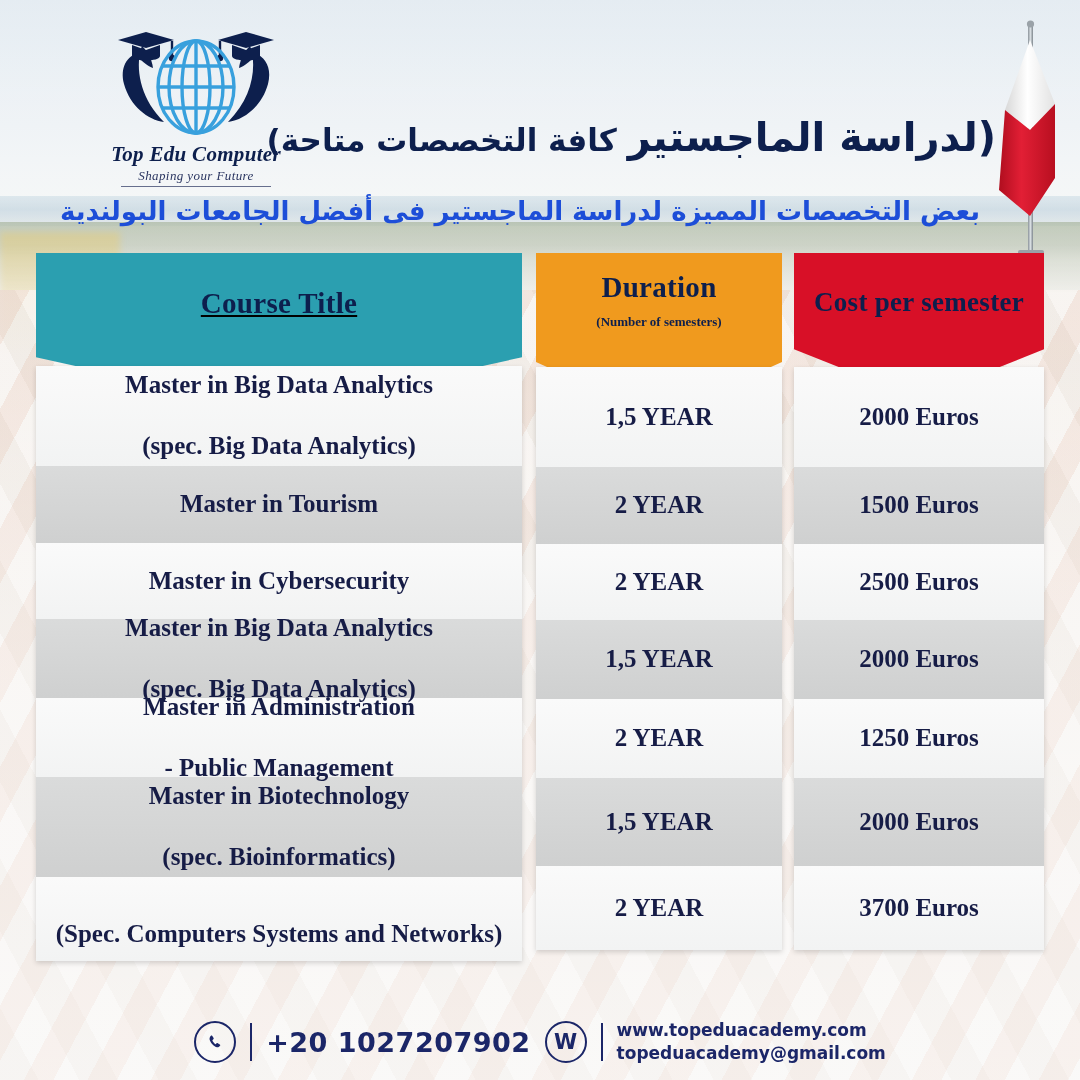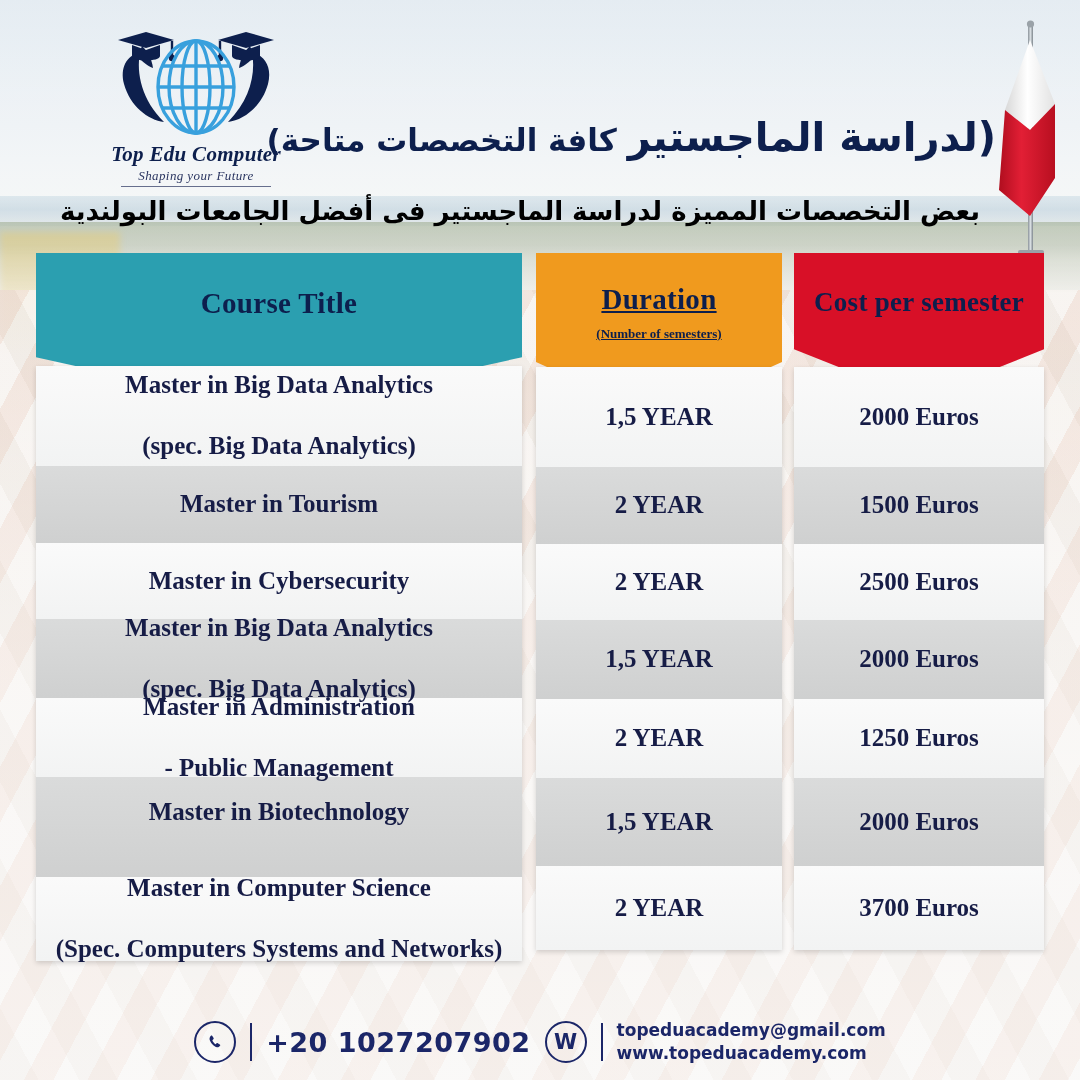--- a/index.html
+++ b/index.html
@@ -88,40 +88,40 @@
     font-family:"DejaVu Sans", sans-serif;
     font-weight:bold;color:#0d1f4d;
     font-size:31px;line-height:1.25;
     white-space:nowrap;
   }
   .headline .big{font-size:40px;}
   .subheadline{
     position:absolute;right:100px;top:196px;width:900px;
     text-align:right;direction:rtl;
     font-family:"DejaVu Sans", sans-serif;
-    font-weight:bold;color:#000000;
+    font-weight:bold;color:#1d4ed8;
     font-size:26px;line-height:1.2;white-space:nowrap;
   }
 
   
   #table{position:absolute;left:36px;top:253px;width:1008px;height:735px;}
   .col{position:absolute;top:0;}
-  .col-title{left:0;width:486px;}
+  .col-title{left:0;width:486px;text-decoration:underline;}
   .col-dur {left:500px;width:246px;}
   .col-cost{left:758px;width:250px;}
 
   .hdr{
     position:relative;
     color:#0d1f4d;font-weight:bold;text-align:center;
     box-sizing:border-box;
     clip-path:polygon(0 0,100% 0,100% 66%,50% 100%,0 66%);
     filter:drop-shadow(0 2px 3px rgba(0,0,0,.22));
   }
   .hdr-title{height:158px;background:#2b9fb0;padding-top:36px;}
-  .hdr-dur  {height:165px;background:#f09a1e;padding-top:32px;text-decoration:underline;}
+  .hdr-dur  {height:165px;background:#f09a1e;padding-top:20px;}
   .hdr-cost {height:146px;background:#d81027;padding-top:36px;}
 
   .hdr-main{font-size:29px;letter-spacing:.3px;line-height:1;}
   .hdr-cost .hdr-main{font-size:27px;}
   .hdr-sub {font-size:13px;margin-top:13px;line-height:1;}
 
   .rows{
     position:absolute;left:0;width:100%;
     box-shadow:0 2px 5px rgba(0,0,0,.16);
   }
@@ -259,24 +259,24 @@
         <div class="cell odd  c-title" style="height:76px">
           <span>Master in Cybersecurity</span>
         </div>
         <div class="cell even c-title" style="height:79px">
           <span><span>Master in Big Data Analytics</span><br><span>(spec. Big Data Analytics)</span></span>
         </div>
         <div class="cell odd  c-title" style="height:79px">
           <span><span>Master in Administration</span><br><span>- Public Management</span></span>
         </div>
         <div class="cell even c-title" style="height:100px">
-          <span><span>Master in Biotechnology</span><br></span>
+          <span><span>Master in Biotechnology</span><br><span>(spec. Bioinformatics)</span></span>
         </div>
         <div class="cell odd  c-title" style="height:84px">
-          <span><span>Master in Computer Science</span><br><span>(Spec. Computers Systems and Networks)</span></span>
+          <span><br><span>(Spec. Computers Systems and Networks)</span></span>
         </div>
       </div>
     </div>
 
     <div class="col col-dur">
       <div class="hdr hdr-dur">
         <div class="hdr-main">Duration</div>
         <div class="hdr-sub">(Number of semesters)</div>
       </div>
       <div class="rows rows-dur">
@@ -341,18 +341,18 @@
         <path d="M6.2 3.5c.6-.4 1.4-.2 1.8.4l1.6 2.5c.3.5.2 1.2-.3 1.6l-1 .8c-.2.2-.3.5-.2.8.5 1.4 1.9 3.3 3.6 4.5.3.2.6.1.8-.1l.9-.9c.4-.4 1-.5 1.5-.2l2.5 1.5c.6.4.8 1.2.4 1.8-.8 1.2-2.3 2.2-3.8 1.9C10 17.3 6 12.7 4.6 8.5 4.1 7 5 4.4 6.2 3.5z" fill="#1b2668"></path>
       </svg>
     </div>
     <div class="f-div"></div>
     <div class="f-phone">+20 1027207902</div>
     <div class="f-icon">
       <span style="font-size:21px;font-weight:bold;color:#1b2668;font-family:'DejaVu Sans',sans-serif;line-height:1;">W</span>
     </div>
     <div class="f-div"></div>
     <div class="f-web">
+      <div>www.topeduacademy.com</div>
       <div>topeduacademy@gmail.com</div>
-      <div>www.topeduacademy.com</div>
     </div>
   </div>
 
 </div>
 
 </body></html>

